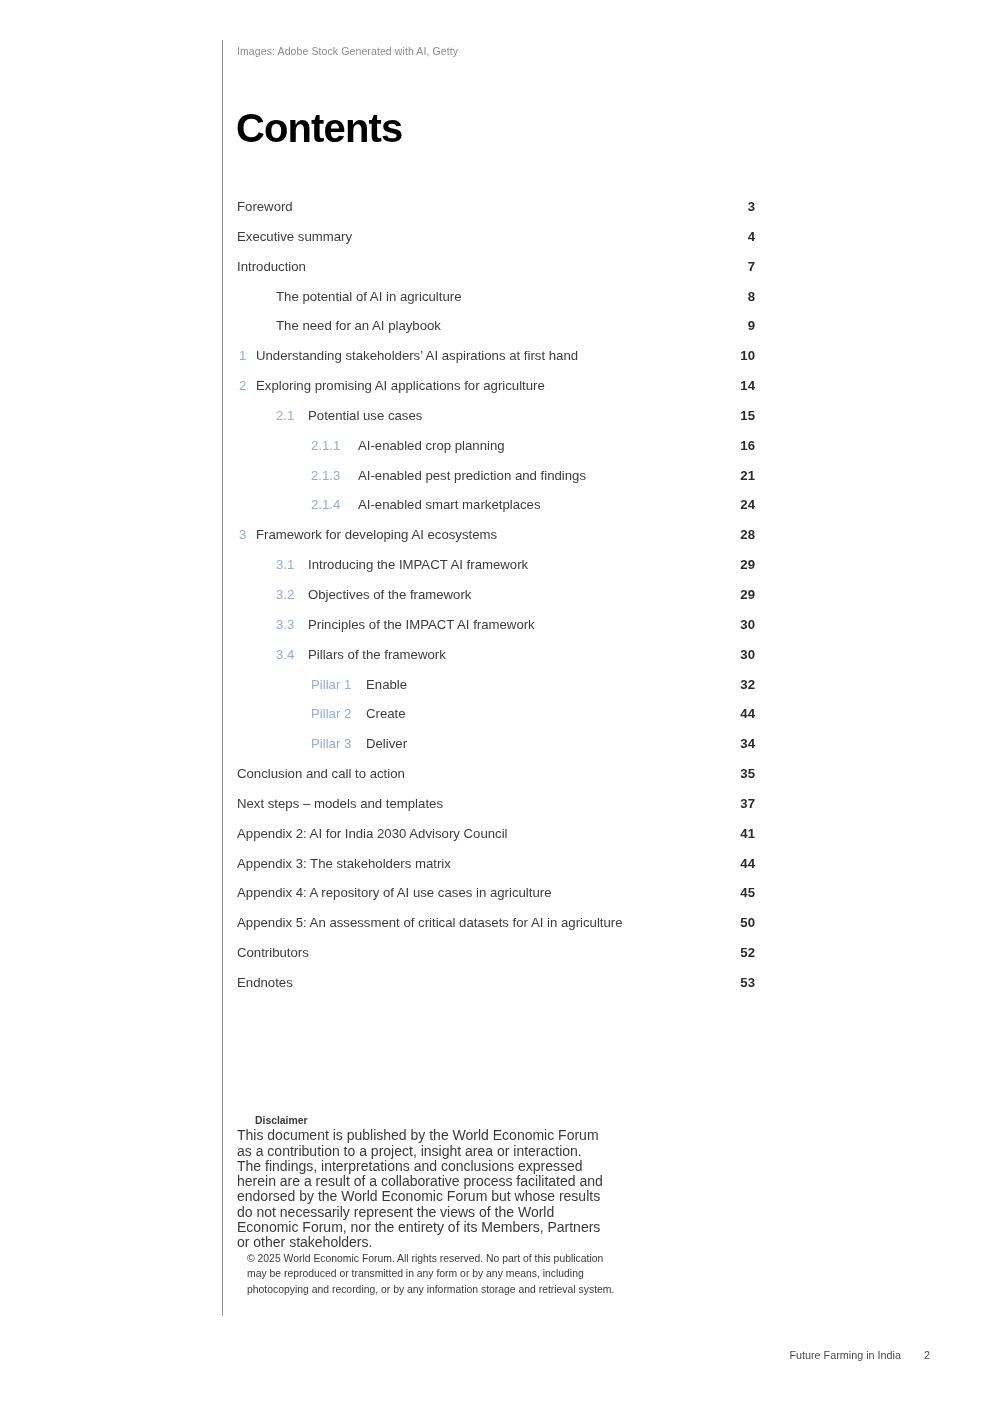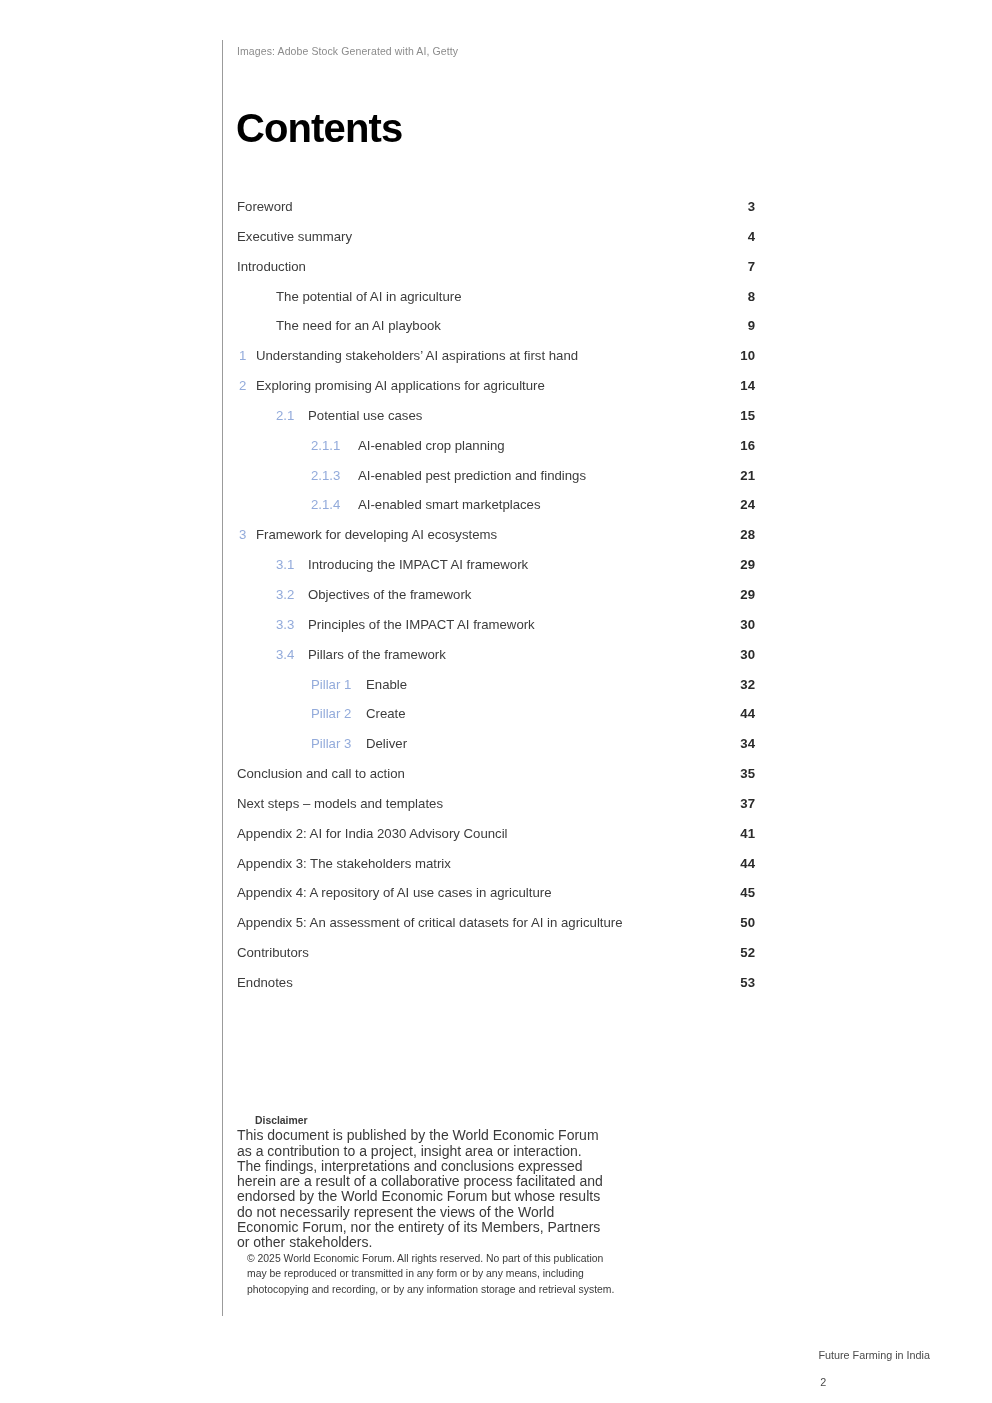--- a/index.html
+++ b/index.html
@@ -155,25 +155,24 @@
     margin-left: 10px;
   }
 
   
   .footer {
     position: absolute;
     right: 62px;
     top: 1349px;
     display: flex;
     align-items: baseline;
-    gap: 15px;
+    gap: 21px;
     font-size: 10.8px;
     color: #4a4a4a;
     white-space: nowrap;
-    flex-direction: column;
   }
 
   .footer-page {
     font-weight: 400;
     color: #4a4a4a;
     min-width: 8px;
     text-align: right;
   }
 </style>
 </head>

